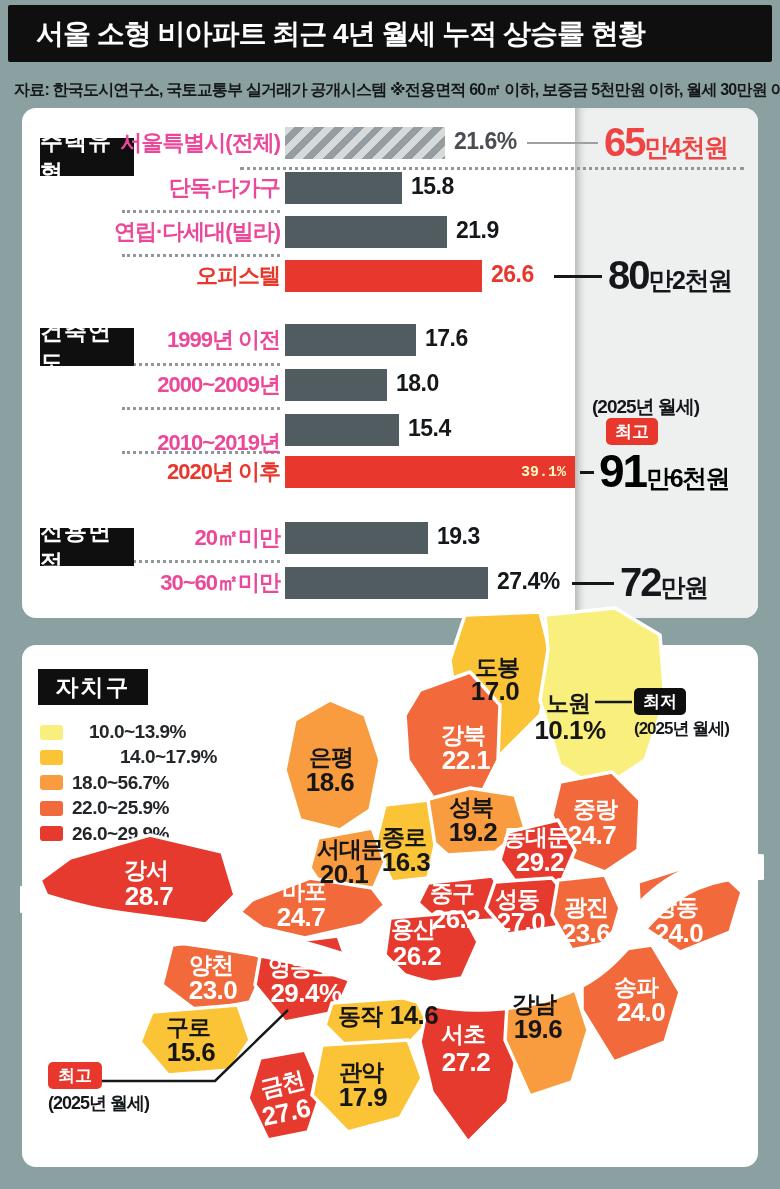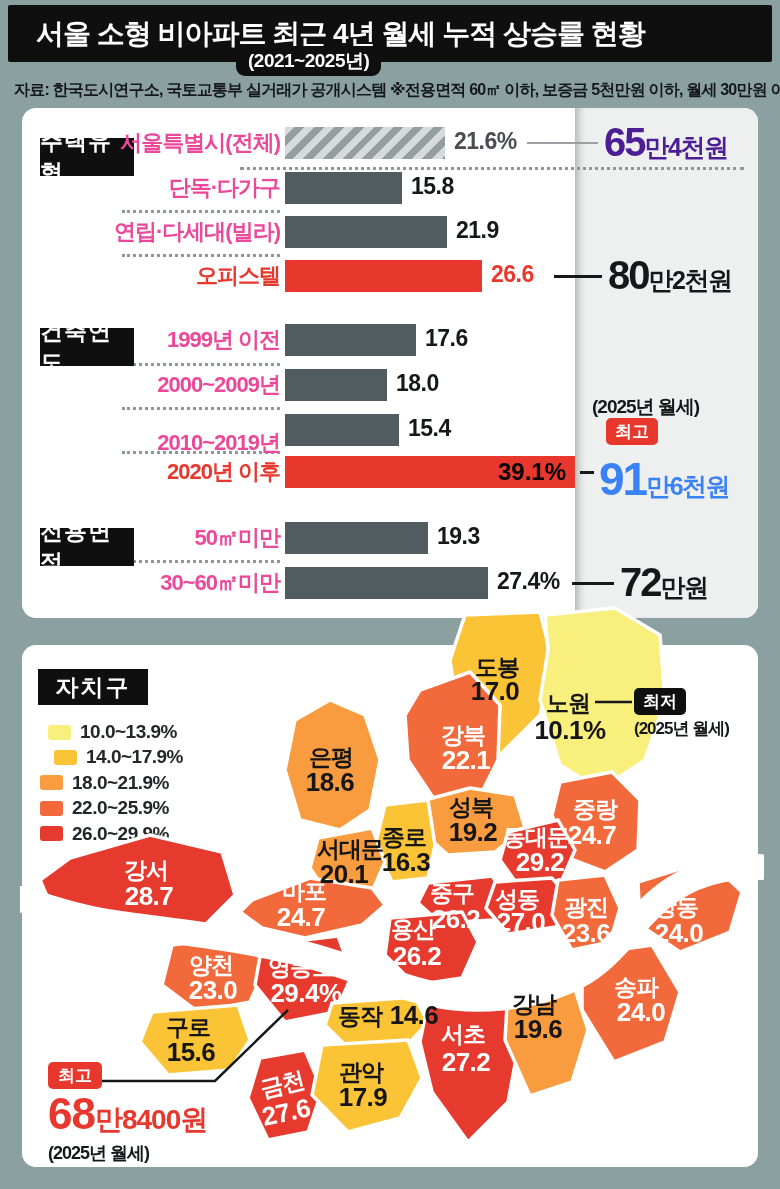--- a/index.html
+++ b/index.html
@@ -17,29 +17,29 @@
   .map-panel{left:22px;top:645px;width:736px;height:522px;}
   .price-band{position:absolute;left:553px;top:0;width:183px;height:100%;background:#eef0f0;
     border-radius:0 14px 14px 0;box-shadow:inset 9px 0 9px -6px rgba(0,0,0,.28);}
   
   .badge{position:absolute;background:#0f0f0f;color:#fff;font-weight:800;font-size:23px;display:flex;
     align-items:center;justify-content:center;letter-spacing:1px;}
   .row-label{position:absolute;left:0;width:258px;text-align:right;font-size:22px;font-weight:800;color:#ec4899;
     letter-spacing:-1px;white-space:nowrap;}
   .bar{position:absolute;height:32px;}
   .val{position:absolute;font-size:23px;font-weight:800;color:#15181a;letter-spacing:-0.5px;}
-  .val-in{position:absolute;right:9px;top:50%;transform:translateY(-50%);color:#000000;font-size:24px;font-weight:800;}
+  .val-in{position:absolute;right:9px;top:50%;transform:translateY(-50%);color:#fef9c3;font-size:15px;font-weight:800;font-family:Liberation Mono, monospace;}
   .hline{position:absolute;background:#15181a;}
   .dotline{position:absolute;border-top:3px dotted #8f979b;height:0;}
   .sep{position:absolute;left:18px;width:700px;height:3px;background:#48525
 6;}
   .price{position:absolute;transform:translateY(-52%);display:flex;align-items:baseline;white-space:nowrap;z-index:2;}
   .price .big{font-size:40px;font-weight:800;letter-spacing:-2px;}
   .price .rest{font-size:25px;font-weight:800;letter-spacing:-1.5px;}
-  .price.gray{color:#4c1d95;} .price.black{color:#15181a;} .price.red{}
+  .price.gray{color:#ef4444;} .price.black{color:#15181a;} .price.red{}
   .note{position:absolute;font-size:19px;font-weight:800;color:#15181a;letter-spacing:-1px;white-space:nowrap;}
   .minibadge{position:absolute;color:#fff;font-size:17px;font-weight:800;padding:2px 9px;border-radius:5px;}
   
   .legend-badge{position:absolute;left:16px;top:24px;width:110px;height:36px;background:#0f0f0f;color:#fff;
     font-size:23px;font-weight:800;display:flex;align-items:center;justify-content:center;letter-spacing:2px;}
   .lg-row{position:absolute;display:flex;align-items:center;}
   .lg-sw{width:23px;height:15px;border-radius:3px;margin-right:9px;}
   .lg-tx{font-size:19px;font-weight:800;color:#23272a;letter-spacing:-0.5px;}
   
   #map-svg{position:absolute;left:20px;top:605px;width:744px;height:566px;z-index:2;pointer-events:none;}
@@ -57,21 +57,20 @@
   .callout-max .co-note{font-size:18px;font-weight:800;color:#15181a;margin-top:2px;letter-spacing:-1px;}
 </style>
 </head>
 <body>
 
 <div class="page" style="background: rgb(139, 161, 161);">
 
   <div class="title-bar">
     <span>서울 소형 비아파트 최근 4년 월세 누적 상승률 현황</span>
   </div>
-  <div class="period-tag">(2021~2025년)</div>
   <div class="source">자료: 한국도시연구소, 국토교통부 실거래가 공개시스템 ※전용면적 60㎡ 이하, 보증금 5천만원 이하, 월세 30만원 이상 거래 분석</div>
 
   <div class="panel chart-panel">
     <div class="price-band"></div>
     <div id="chart">
         <div class="dotline" style="top: 59px; left: 218px; width: 504px;"></div>
         <div class="dotline" style="top: 102px; left: 100px; width: 158px;"></div>
         <div class="dotline" style="top: 146px; left: 100px; width: 158px;"></div>
         <div class="dotline" style="top: 255px; left: 100px; width: 158px;"></div>
         <div class="dotline" style="top: 299px; left: 100px; width: 158px;"></div>
@@ -110,55 +109,55 @@
         <div class="bar" style="top: 261px; left: 263px; width: 102px; background: rgb(81, 92, 97);"></div>
         <div class="val" style="top: 262px; left: 374px;">18.0</div>
         <div class="row-label" style="top: 320px;">2010~2019년</div>
         <div class="bar" style="top: 306px; left: 263px; width: 114px; background: rgb(81, 92, 97);"></div>
         <div class="val" style="top: 307px; left: 386px;">15.4</div>
         <div class="row-label" style="top: 349px; color: rgb(232, 55, 44);">2020년 이후</div>
         <div class="bar" style="top: 348px; left: 263px; width: 290px; background: rgb(232, 55, 44);">
           <div class="val-in">39.1%</div>
         </div>
         <div class="hline" style="top: 363px; left: 558px; width: 14px; height: 3px; background: rgb(21, 24, 26);"></div>
-        <div class="price red" style="top: 364px; left: 577px; color: #3b82f6; margin-top: 8px;">
+        <div class="price red" style="top: 364px; left: 577px; color: #000000;">
           <span class="big" style="font-size: 46px;">91</span>
           <span class="rest">만6천원</span>
         </div>
         <div class="note" style="top: 286px; left: 570px;">(2025년 월세)</div>
         <div class="minibadge" style="top: 310px; left: 584px; background: rgb(232, 55, 44);">최고</div>
         <div class="badge" style="left: 18px; top: 420px; width: 94px; height: 38px;">전용면적</div>
-        <div class="row-label" style="top: 415px;">50㎡미만</div>
+        <div class="row-label" style="top: 415px;">20㎡미만</div>
         <div class="bar" style="top: 414px; left: 263px; width: 143px; background: rgb(81, 92, 97);"></div>
         <div class="val" style="top: 415px; left: 415px;">19.3</div>
         <div class="row-label" style="top: 460px;">30~60㎡미만</div>
         <div class="bar" style="top: 459px; left: 263px; width: 203px; background: rgb(81, 92, 97);"></div>
         <div class="val" style="top: 460px; left: 475px;">27.4%</div>
         <div class="hline" style="top: 474px; left: 550px; width: 42px; height: 3px; background: rgb(21, 24, 26);"></div>
         <div class="price black" style="top: 475px; left: 598px;">
           <span class="big">72</span>
           <span class="rest">만원</span>
         </div>
       </div>
   </div>
 
   <div class="panel map-panel">
     <div class="legend-badge">자치구</div>
     <div id="legend-rows">
-        <div class="lg-row" style="left: 26px; top: 76px; position: absolute;">
+        <div class="lg-row" style="left: 18px; top: 76px; position: absolute; gap: 17px;">
           <span class="lg-sw" style="background: rgb(249, 239, 125);"></span>
           <span class="lg-tx">10.0~13.9%</span>
         </div>
-        <div class="lg-row" style="left: 32px; top: 101.4px; position: absolute;">
+        <div class="lg-row" style="left: 18px; top: 101.4px; position: absolute; gap: 48px;">
           <span class="lg-sw" style="background: rgb(251, 196, 55);"></span>
           <span class="lg-tx">14.0~17.9%</span>
         </div>
         <div class="lg-row" style="left: 18px; top: 126.8px; position: absolute;">
           <span class="lg-sw" style="background: rgb(248, 156, 63);"></span>
-          <span class="lg-tx">18.0~21.9%</span>
+          <span class="lg-tx">18.0~56.7%</span>
         </div>
         <div class="lg-row" style="left: 18px; top: 152.2px; position: absolute;">
           <span class="lg-sw" style="background: rgb(242, 105, 59);"></span>
           <span class="lg-tx">22.0~25.9%</span>
         </div>
         <div class="lg-row" style="left: 18px; top: 177.6px; position: absolute;">
           <span class="lg-sw" style="background: rgb(230, 58, 46);"></span>
           <span class="lg-tx">26.0~29.9%</span>
         </div>
       </div>
@@ -245,20 +244,16 @@
       <text x="518" y="433" text-anchor="middle" fill="#161616" class="mval">19.6</text>
     </svg>
 
   <div class="callout callout-min">
     <span class="co-badge">최저</span>
     <div class="co-note">(2025년 월세)</div>
   </div>
 
   <div class="callout callout-max">
     <span class="co-badge" id="max-badge" style="background: rgb(232, 55, 44);">최고</span>
-    <div class="co-price" id="max-price" style="color: rgb(232, 55, 44);">
-      <span class="big">68</span>
-        <span class="rest">만8400원</span>
-    </div>
     <div class="co-note">(2025년 월세)</div>
   </div>
 
 </div>
 
 </body></html>

